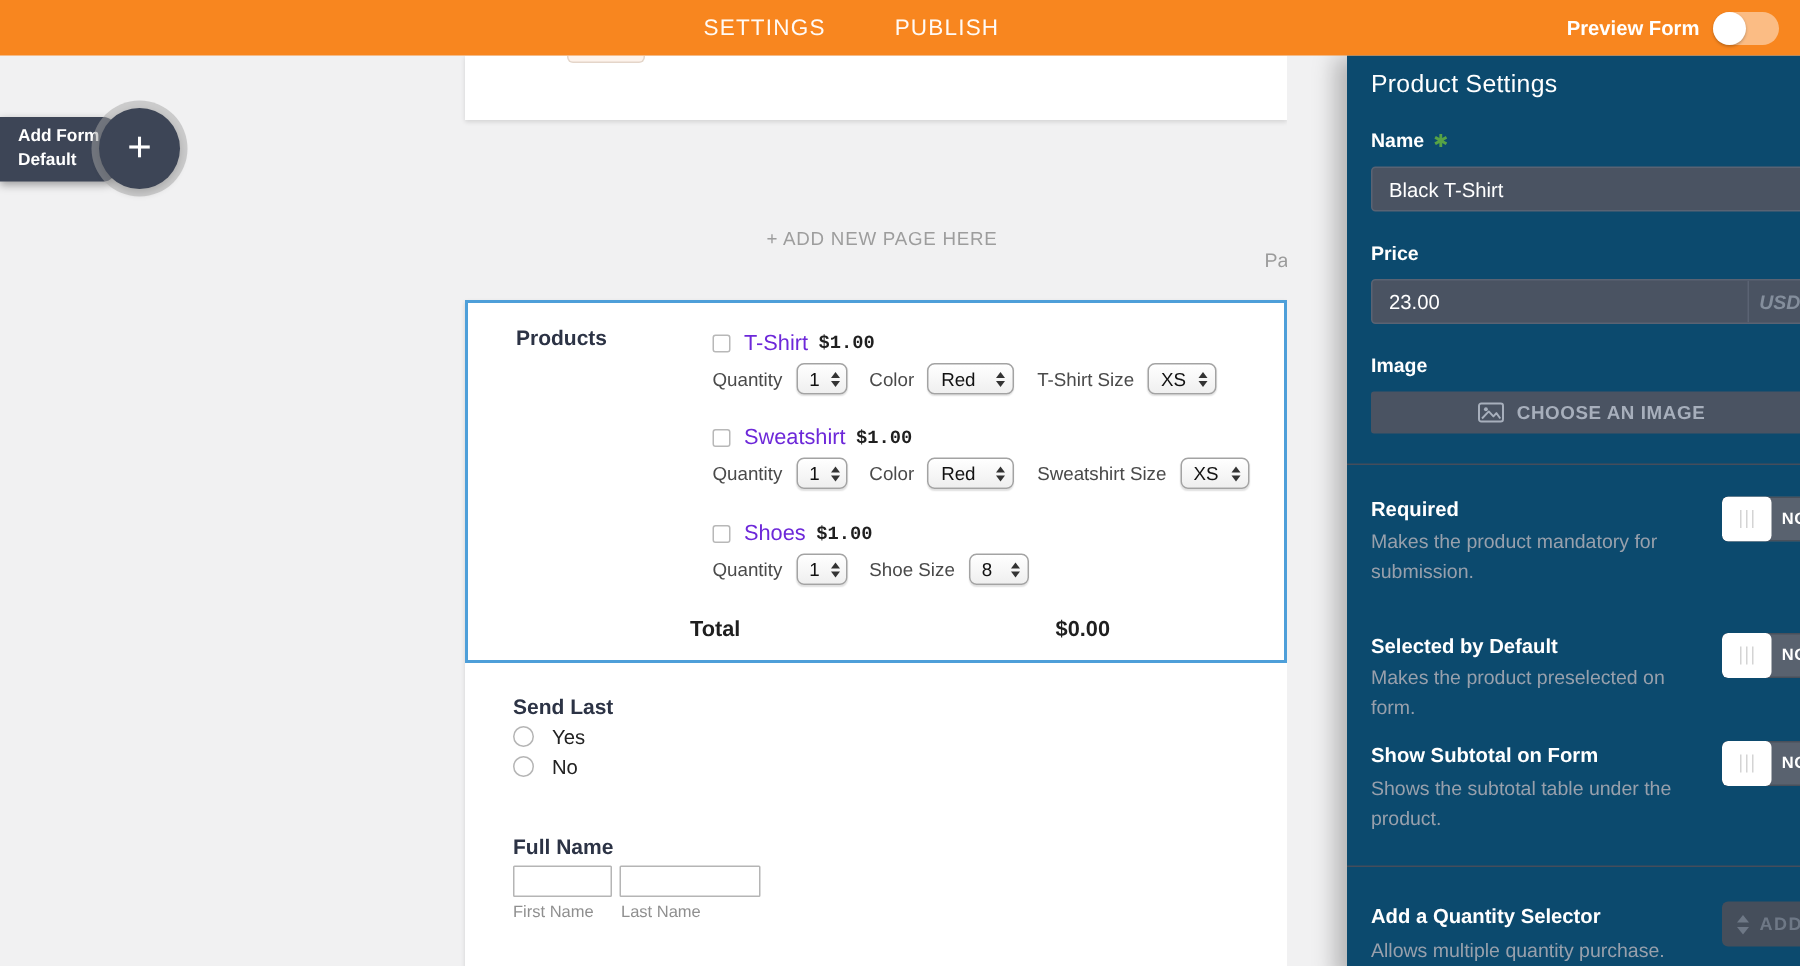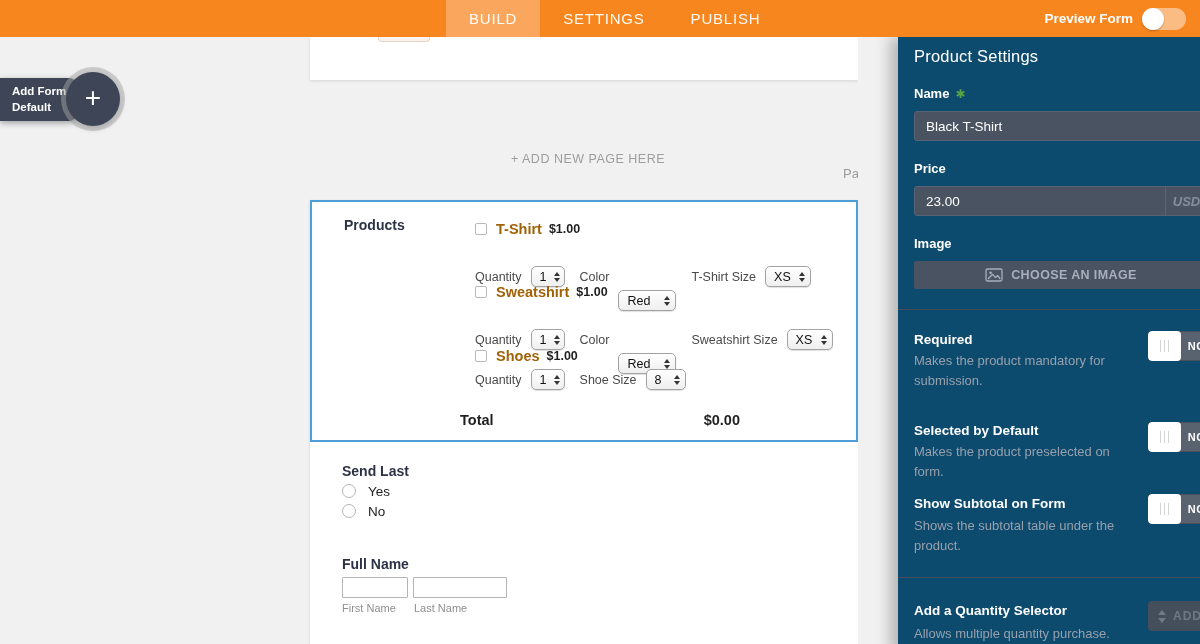--- a/index.html
+++ b/index.html
@@ -31,32 +31,32 @@
   .addpage-row .dash { flex:1; border-top:2px dashed #cfcfcf; height:0; }
   .addpage-label { color:#9d9d9d; font-size:12.5px; letter-spacing:.5px; white-space:nowrap; }
   .page-indicator { position:absolute; left:843px; top:129px; color:#9b9b9b; font-size:13px; white-space:nowrap; }
 
   .card2 { position:absolute; left:310px; top:163px; width:548px; height:481px; background:#fff; box-shadow:0 1px 3px rgba(0,0,0,.12); }
   .selected-box { position:absolute; left:0; top:0; width:548px; height:242px; border:2px solid #4e9fd9; background:#fff; cursor:pointer; }
 
   .q-label { position:absolute; left:32px; font-weight:bold; font-size:14px; color:#2c3345; }
   .prow { position:absolute; left:163px; display:flex; align-items:center; }
   .cb { width:12px; height:12px; border:1px solid #b8b8b8; border-radius:2px; background:#fff; margin-right:9px; display:inline-block; cursor:pointer; }
-  .pname { font-weight:bold; font-size:14.5px; color:#a16207;text-align:right; }
-  .pprice { font-weight:bold; font-size:12.5px; color:#1f1f1f; margin-left:7px; }
+  .pname { font-weight:normal; font-size:14.5px; color:#6d28d9;text-align:right; }
+  .pprice { font-weight:bold; font-size:12.5px; color:#1f1f1f; margin-left:7px;font-family:Liberation Mono, monospace; }
   .orow { position:absolute; left:163px; display:flex; align-items:center; font-size:12.5px; color:#4a4a4a; }
   .orow .olabel { margin-right:9px; }
   .orow .opt { margin-right:15px; display:flex; align-items:center; }
   .sel { height:21px; border:1px solid #a3a3a3; border-radius:5px; background:linear-gradient(#ffffff,#efefef); padding:0 5px 0 8px; display:inline-flex; align-items:center; font-size:12.5px; color:#111; box-shadow:0 1px 1px rgba(0,0,0,.12); cursor:pointer; }
   .sel .val { flex:1; }
   .updown { display:flex; flex-direction:column; align-items:center; gap:2px; margin-left:7px; }
   .updown i { display:block; width:0; height:0; border-left:3.5px solid transparent; border-right:3.5px solid transparent; }
   .updown .up { border-bottom:4.5px solid #333; }
   .updown .dn { border-top:4.5px solid #333; }
-  .w-qty { width:34px; } .w-color { width:58px;margin-top:48px; } .w-size { width:46px; } .w-shoe { width:40px; }
+  .w-qty { width:34px; } .w-color { width:58px; } .w-size { width:46px; } .w-shoe { width:40px; }
 
   .total-row { position:absolute; left:148px; top:210px; width:280px; display:flex; justify-content:space-between; font-weight:bold; font-size:14.5px; color:#1f1f1f; }
 
   .sg-label, .fn-label, .ph-label { position:absolute; left:32px; font-weight:bold; font-size:14px; color:#2c3345; }
   .radio-row { position:absolute; left:32px; display:flex; align-items:flex-start; cursor:pointer; }
   .radio { width:14px; height:14px; border:1px solid #b5b5b5; border-radius:50%; background:#fff; display:inline-block; }
   .radio-row .rlabel { margin-left:12px; font-size:13.5px; color:#222; }
   .tinput { position:absolute; height:21px; border:1px solid #b5b5b5; background:#fff; border-radius:1px; }
   .sublabel { position:absolute; font-size:11px; color:#8f8f8f; }
 
@@ -82,21 +82,20 @@
   .sorticon i { display:block; width:0; height:0; border-left:4.5px solid transparent; border-right:4.5px solid transparent; }
   .sorticon .up { border-bottom:5.5px solid #6e7886; }
   .sorticon .dn { border-top:5.5px solid #6e7886; }
   .scrolltrack { position:absolute; right:0; top:0; width:12px; height:607px; background:#343c4a; cursor:pointer; }
 </style>
 </head>
 <body>
 
 <div class="topbar">
   <div class="tabs">
-    <div class="tab active">BUILD</div>
     <div class="tab">SETTINGS</div>
     <div class="tab">PUBLISH</div>
   </div>
   <div class="preview">
     <span class="pv-label">Preview Form</span>
     <div class="pv-toggle">
       <div class="pv-knob"></div>
     </div>
   </div>
 </div>

